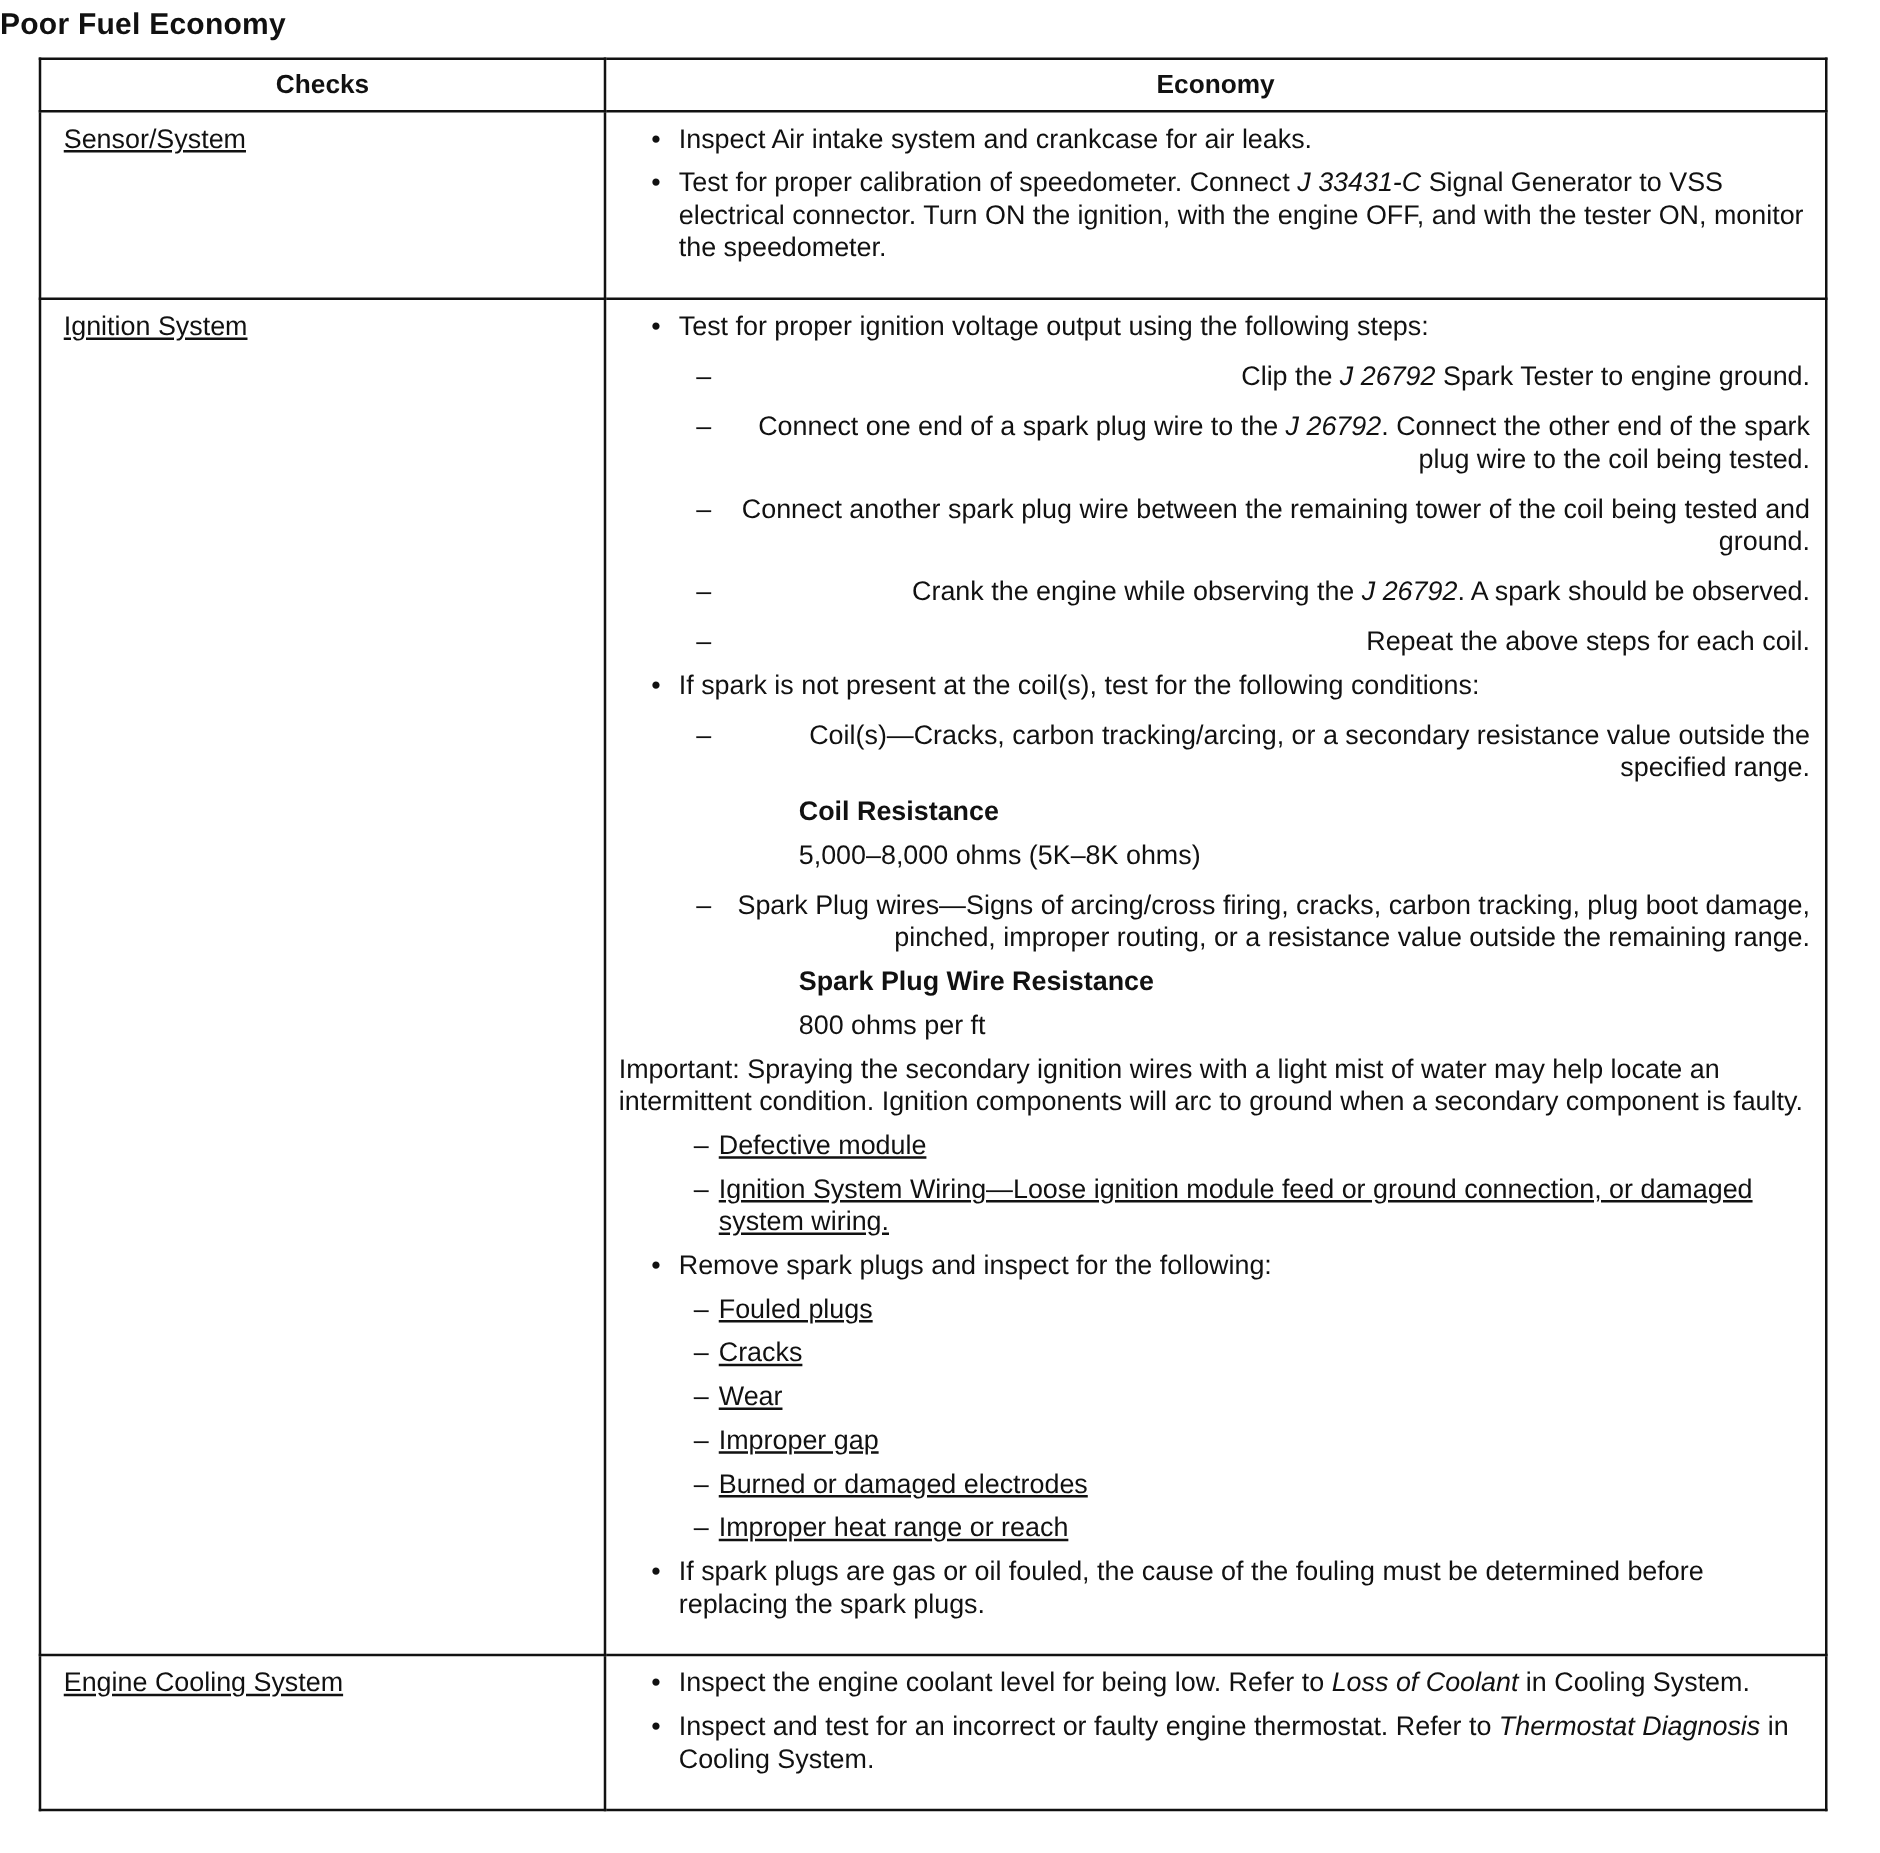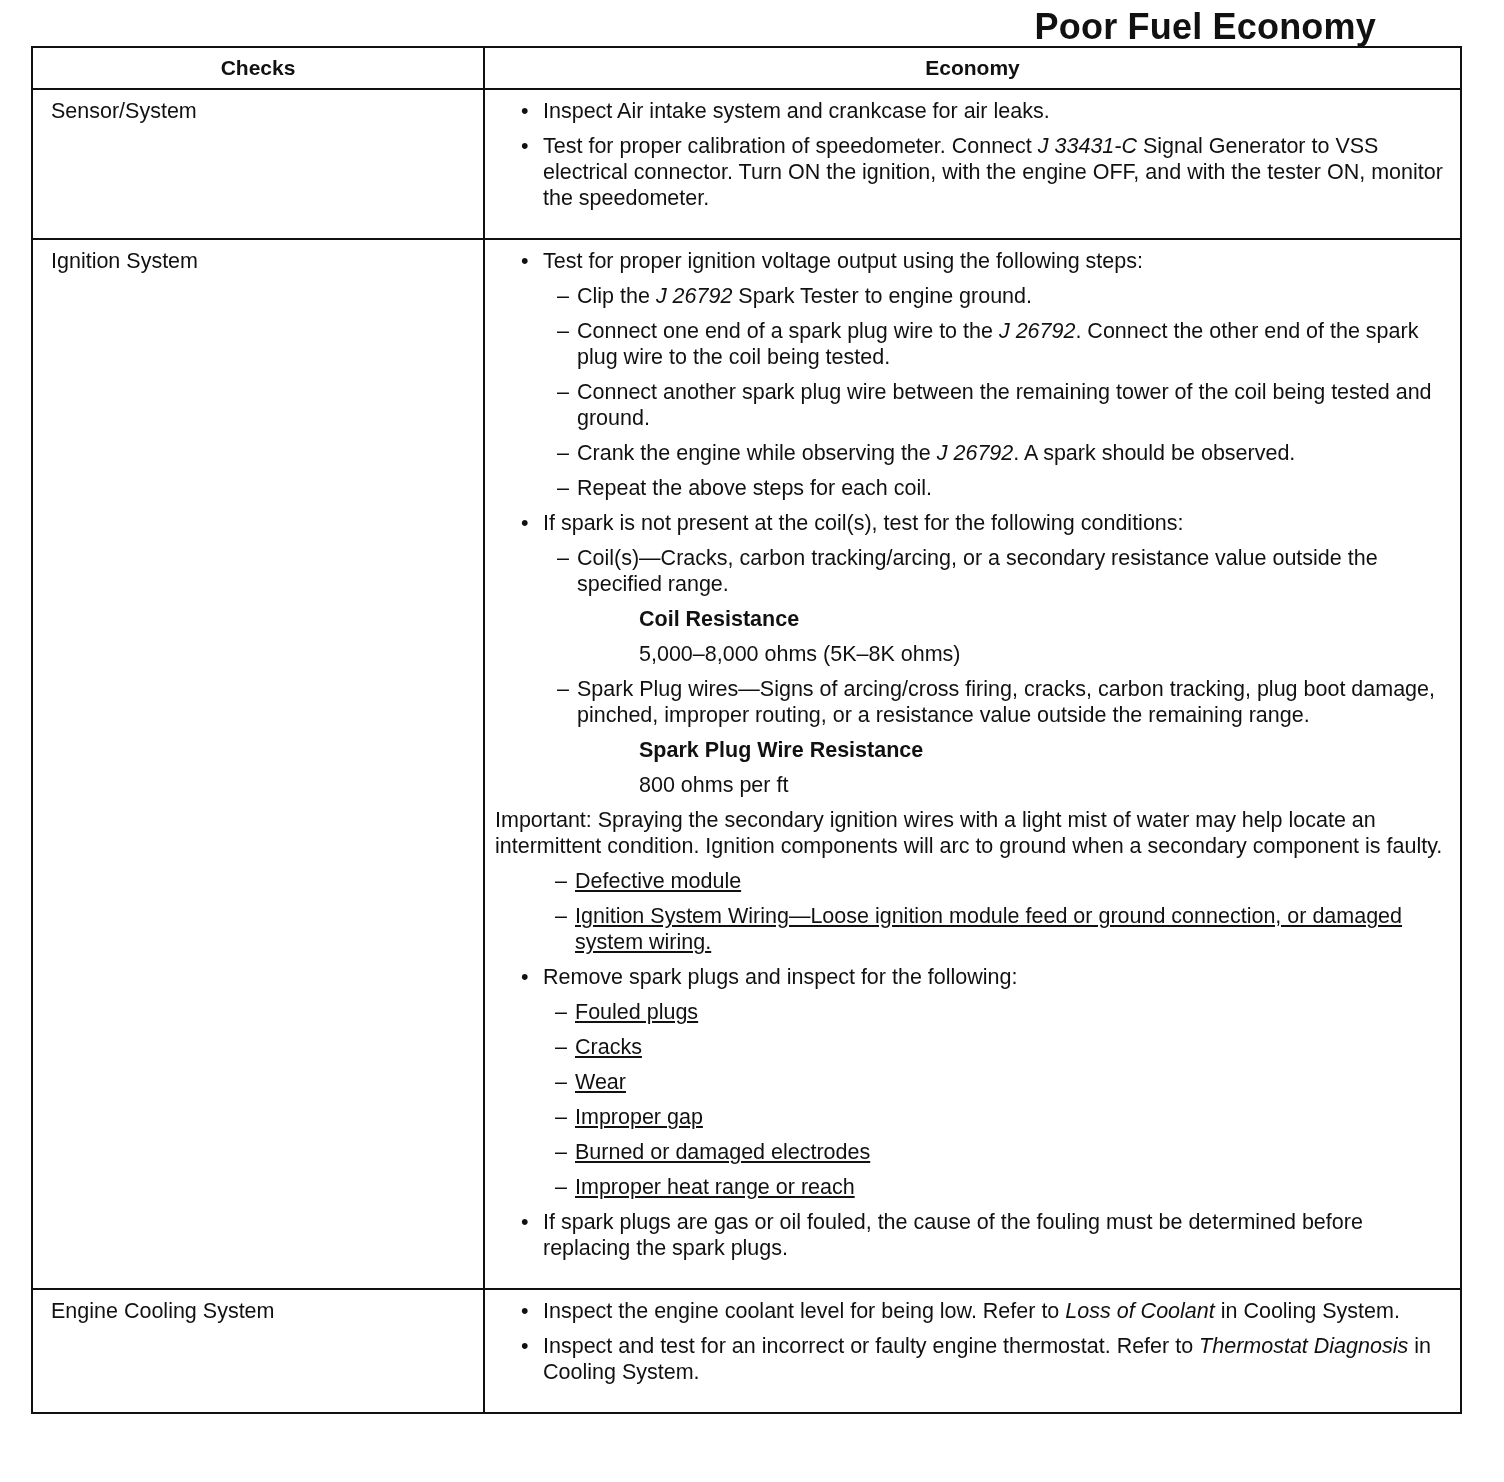--- a/index.html
+++ b/index.html
@@ -1,26 +1,26 @@
 <!DOCTYPE html>
 <html><head>
 <meta charset="utf-8">
 <style>
   html, body { margin:0; padding:0; background:#ffffff; }
   body { width:1504px; height:1482px; position:relative; font-family:"Liberation Sans", sans-serif; color:#111; }
-  .title { position:absolute; top:6px; left:0; width:1376px; text-align:right; font-weight:bold; font-size:36px; letter-spacing:0.2px; }
+  .title { position:absolute; top:6px; left:0; width:1376px; text-align:left; font-weight:bold; font-size:24px; letter-spacing:0.2px; }
   table.doc { position:absolute; top:46px; left:31px; width:1431px; border-collapse:collapse; font-size:21.5px; line-height:26px;border-radius:28px; }
   table.doc td, table.doc th { border:2px solid #111; vertical-align:top; }
   table.doc th { font-weight:bold; font-size:21px; height:40px; padding:0; text-align:center; vertical-align:middle; }
   .col1 { width:450px; }
-  td.check { padding:8px 0 0 18px; }
+  td.check { padding:8px 0 0 18px;text-decoration:underline; }
   td.action { padding:8px 12px 18px 10px; }
   .bullet { position:relative; padding-left:48px; margin:0 0 9px 0; }
   .bullet::before { content:"•"; position:absolute; left:26px; top:0; }
-  .dash { position:relative; padding-left:82px; margin:4px 0 9px 0; }
+  .dash { position:relative; padding-left:82px; margin:14px 0 9px 0;text-align:right; }
   .dash::before { content:"–"; position:absolute; left:62px; top:0; }
   .dash2 { position:relative; padding-left:80px; margin:0 0 9px 0;text-decoration:underline; }
   .dash2::before { content:"–"; position:absolute; left:60px; top:0; }
   .spec-h { padding-left:144px; font-weight:bold; margin:8px 0 9px 0; }
   .spec-v { padding-left:144px; margin:0 0 9px 0; }
   .important { margin:0 0 9px 0; }
   .important b { font-weight:normal; }
   i { font-style:italic; }
 </style>
 </head>

